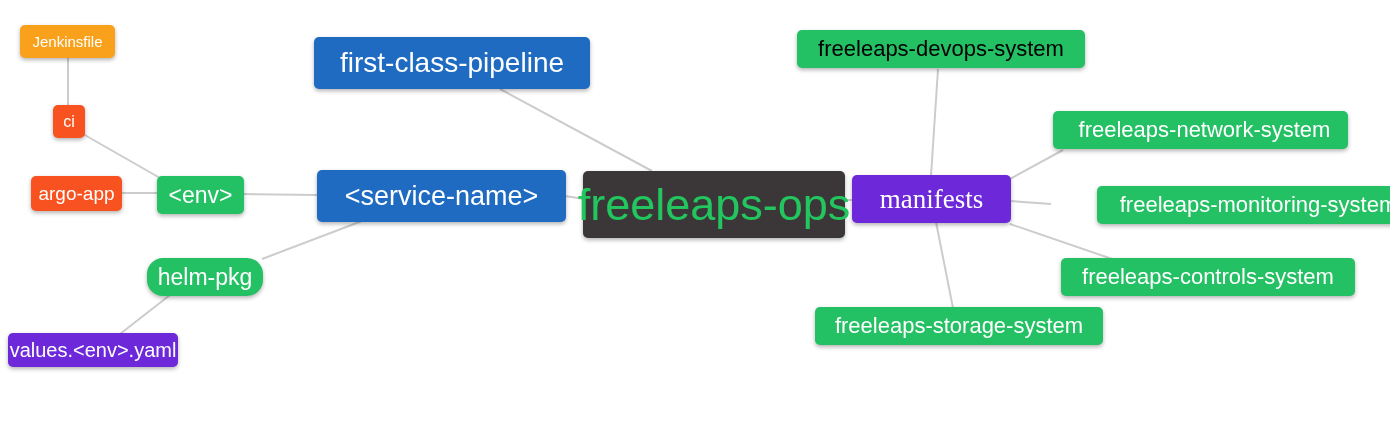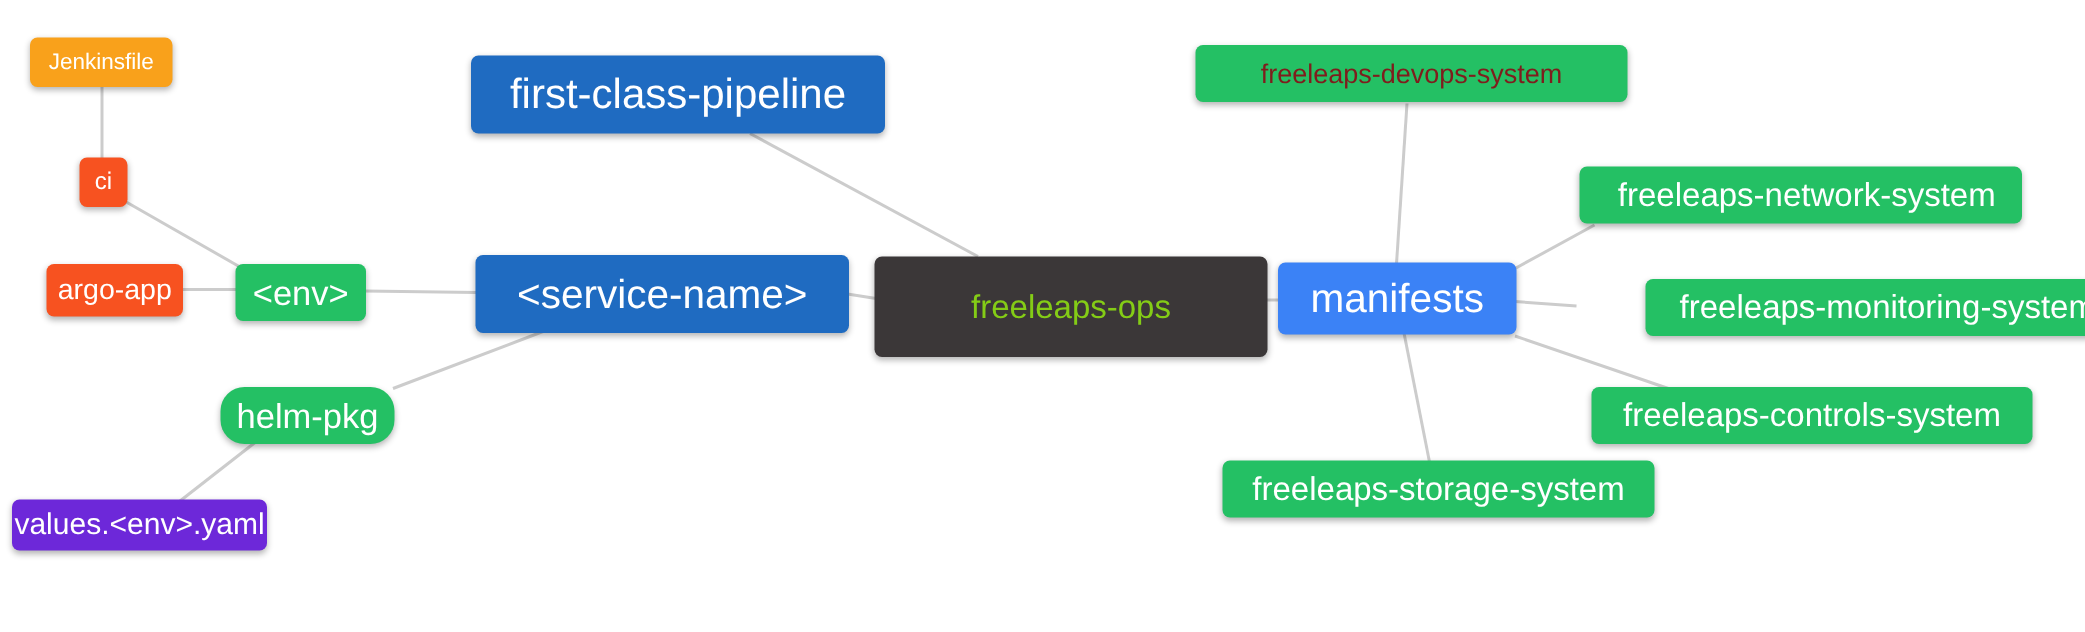--- a/index.html
+++ b/index.html
@@ -68,21 +68,21 @@
     </svg>
   <div class="nodes-layer">
       <div class="node" style="left: 20px; top: 25px; width: 95px; height: 33px; background: rgb(249, 161, 27); color: rgb(255, 255, 255); font-size: 15px;">Jenkinsfile</div>
       <div class="node" style="left: 53px; top: 105px; width: 32px; height: 33px; background: rgb(247, 82, 32); color: rgb(255, 255, 255); font-size: 16px;">ci</div>
       <div class="node" style="left: 31px; top: 176px; width: 91px; height: 35px; background: rgb(247, 82, 32); color: rgb(255, 255, 255); font-size: 19px;">argo-app</div>
       <div class="node" style="left: 157px; top: 176px; width: 87px; height: 38px; background: rgb(36, 192, 100); color: rgb(255, 255, 255); font-size: 23px;">&lt;env&gt;</div>
       <div class="node" style="left: 147px; top: 258px; width: 116px; height: 38px; background: rgb(36, 192, 100); color: rgb(255, 255, 255); font-size: 23px; border-radius: 16px;">helm-pkg</div>
       <div class="node" style="left: 8px; top: 333px; width: 170px; height: 34px; background: #6d28d9; color: rgb(255, 255, 255); font-size: 20px;">values.&lt;env&gt;.yaml</div>
       <div class="node" style="left: 314px; top: 37px; width: 276px; height: 52px; background: rgb(31, 107, 193); color: rgb(255, 255, 255); font-size: 28px;">first-class-pipeline</div>
       <div class="node" style="left: 317px; top: 170px; width: 249px; height: 52px; background: rgb(31, 107, 193); color: rgb(255, 255, 255); font-size: 27px;">&lt;service-name&gt;</div>
-      <div class="node" style="left: 583px; top: 171px; width: 262px; height: 67px; background: rgb(59, 55, 56); color: #84cc16; font-size: 22px;">freeleaps-ops</div>
-      <div class="node" style="left: 852px; top: 175px; width: 159px; height: 48px; background: #3b82f6; color: rgb(255, 255, 255); font-size: 27px;">manifests</div>
-      <div class="node" style="left: 797px; top: 30px; width: 288px; height: 38px; background: rgb(36, 192, 100); color: #7f1d1d; font-size: 18px;">freeleaps-devops-system</div>
+      <div class="node" style="left: 583px; top: 171px; width: 262px; height: 67px; background: rgb(59, 55, 56); color: #22c55e; font-size: 45px;">freeleaps-ops</div>
+      <div class="node" style="left: 852px; top: 175px; width: 159px; height: 48px; background: #6d28d9; color: rgb(255, 255, 255); font-size: 27px; font-family: Liberation Serif, serif;">manifests</div>
+      <div class="node" style="left: 797px; top: 30px; width: 288px; height: 38px; background: rgb(36, 192, 100); color: #000000; font-size: 22px;">freeleaps-devops-system</div>
       <div class="node" style="left: 1053px; top: 111px; width: 295px; height: 38px; background: rgb(36, 192, 100); color: rgb(255, 255, 255); font-size: 22px; padding-left: 12px;">freeleaps-network-system</div>
       <div class="node" style="left: 1097px; top: 186px; width: 323px; height: 38px; background: rgb(36, 192, 100); color: rgb(255, 255, 255); font-size: 22px;">freeleaps-monitoring-system</div>
       <div class="node" style="left: 1061px; top: 258px; width: 294px; height: 38px; background: rgb(36, 192, 100); color: rgb(255, 255, 255); font-size: 22px;">freeleaps-controls-system</div>
       <div class="node" style="left: 815px; top: 307px; width: 288px; height: 38px; background: rgb(36, 192, 100); color: rgb(255, 255, 255); font-size: 22px;">freeleaps-storage-system</div>
     </div>
 </div>
 
 </body></html>

